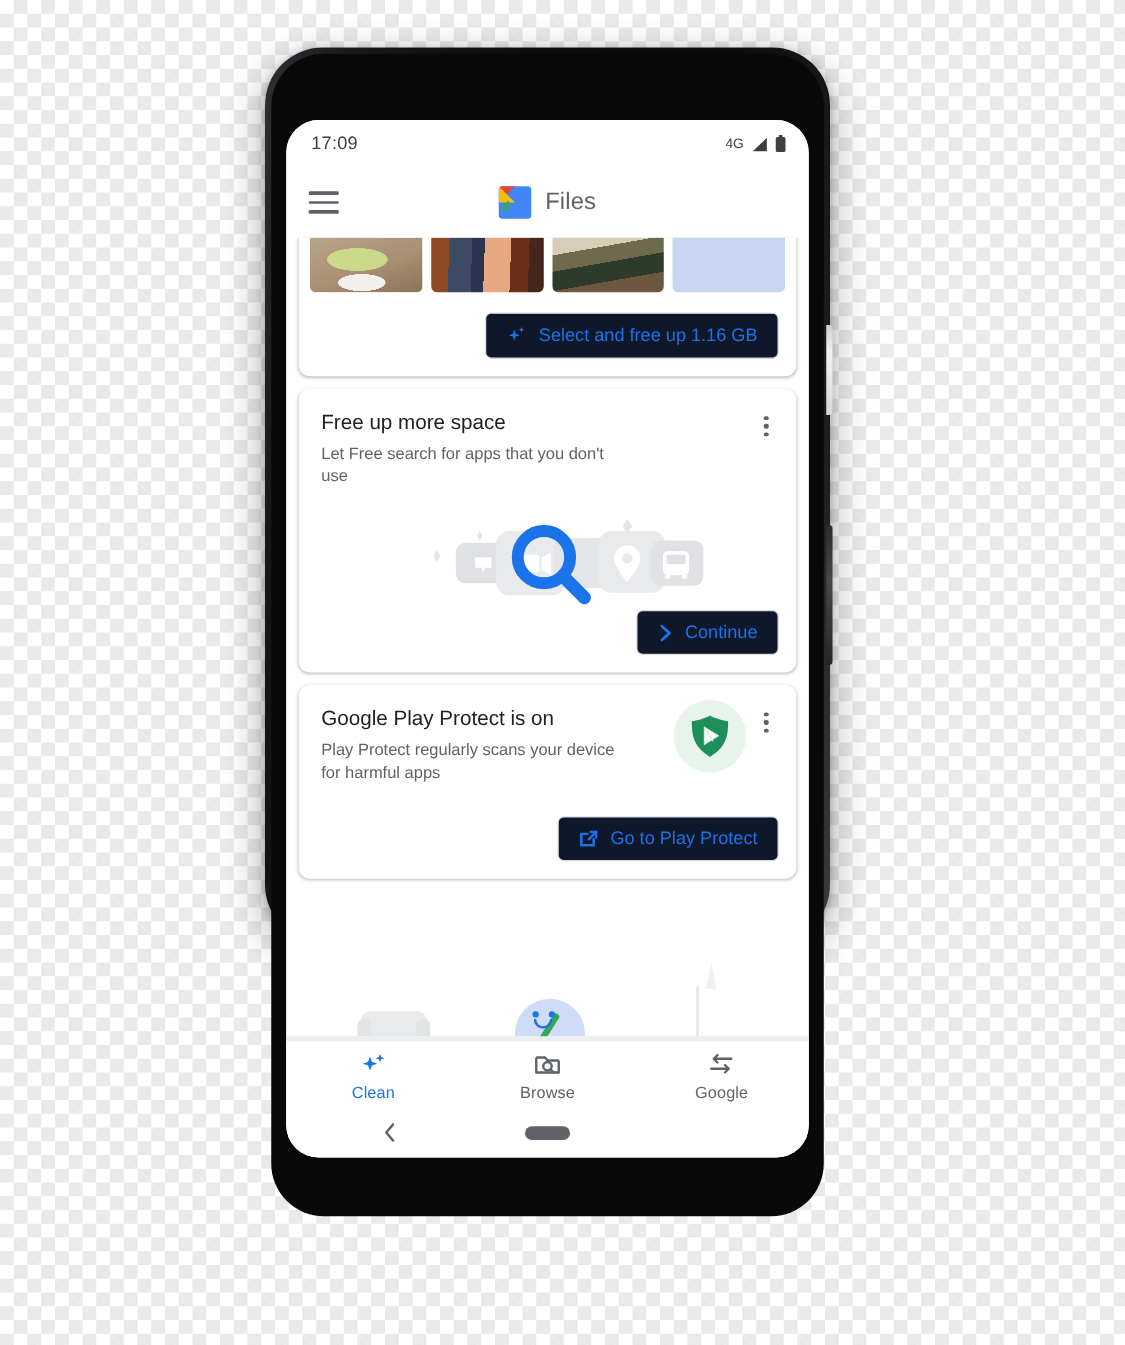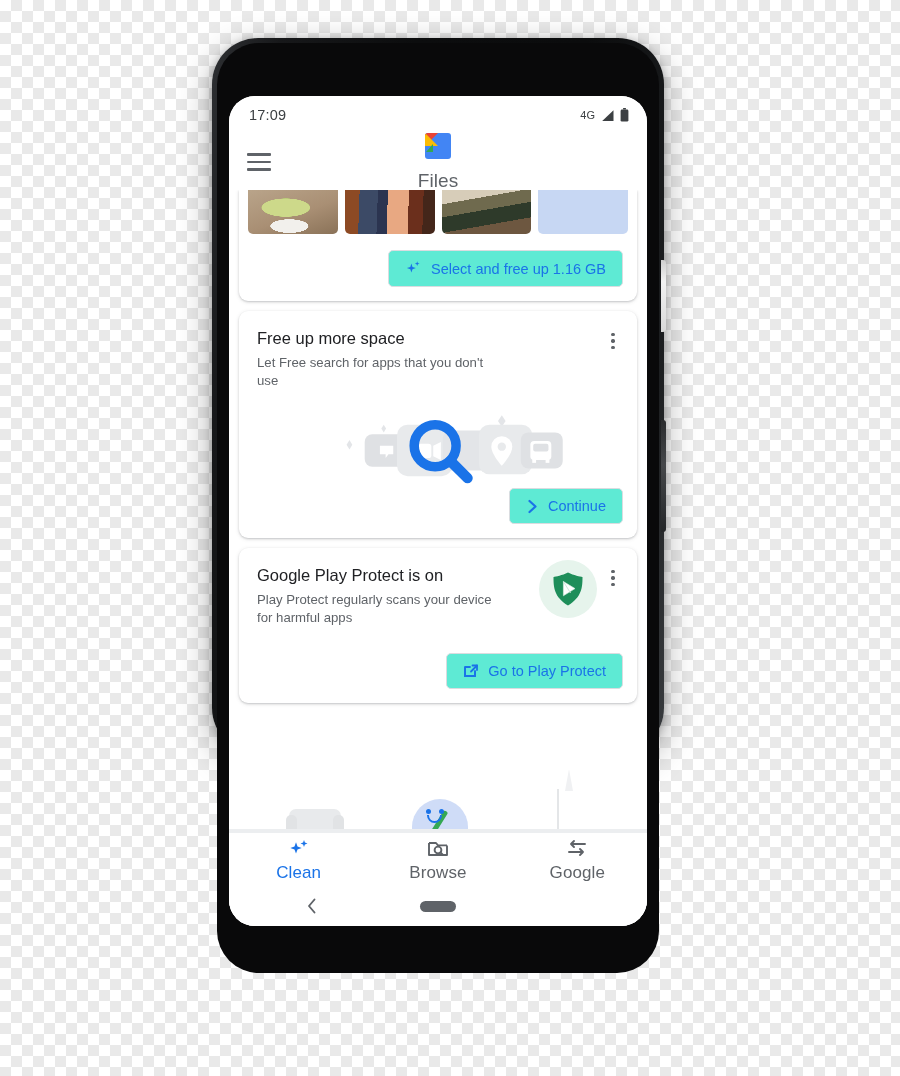--- a/index.html
+++ b/index.html
@@ -134,21 +134,20 @@
   #hamburger-menu-button span {
     display: block; height: 2.6px; width: 100%;
     background: #5f6368; border-radius: 1px;
   }
   #app-bar-title-group {
     position: absolute;
     left: 0; right: 0;
     display: flex; align-items: center; justify-content: center;
     gap: 11px;
     pointer-events: none;
-    flex-direction: column;
   }
   #files-logo {
     width: 26px; height: 26px;
     position: relative;
     border-radius: 3px;
     overflow: hidden;
     background: #4285f4;
   }
   #files-logo .fold-red {
     position: absolute; left: 0; top: 0;
@@ -230,21 +229,21 @@
     display: flex;
     justify-content: flex-end;
     padding: 16px 14px 0 14px;
   }
   .action-button {
     display: inline-flex;
     align-items: center;
     gap: 9px;
     border: 1px solid #dadce0;
     border-radius: 5px;
-    background: #5eead4;
+    background: #0f172a;
     padding: 9px 16px;
     color: #1a73e8;
     font-size: 14.5px;
     font-weight: 500;
     cursor: pointer;
     white-space: nowrap;
   }
 
   
   .card-head {
@@ -404,21 +403,21 @@
   }
   .nav-item {
     display: flex;
     flex-direction: column;
     align-items: center;
     gap: 3px;
     cursor: pointer;
     width: 33%;
   }
   .nav-label {
-    font-size: 17px;
+    font-size: 13px;
     color: #5f6368;
     letter-spacing: 0.1px;
   }
   .nav-item.active .nav-label { color: #1a73e8; }
 
   
   #android-nav-bar {
     position: absolute;
     left: 0; right: 0; bottom: 0;
     height: 40px;

